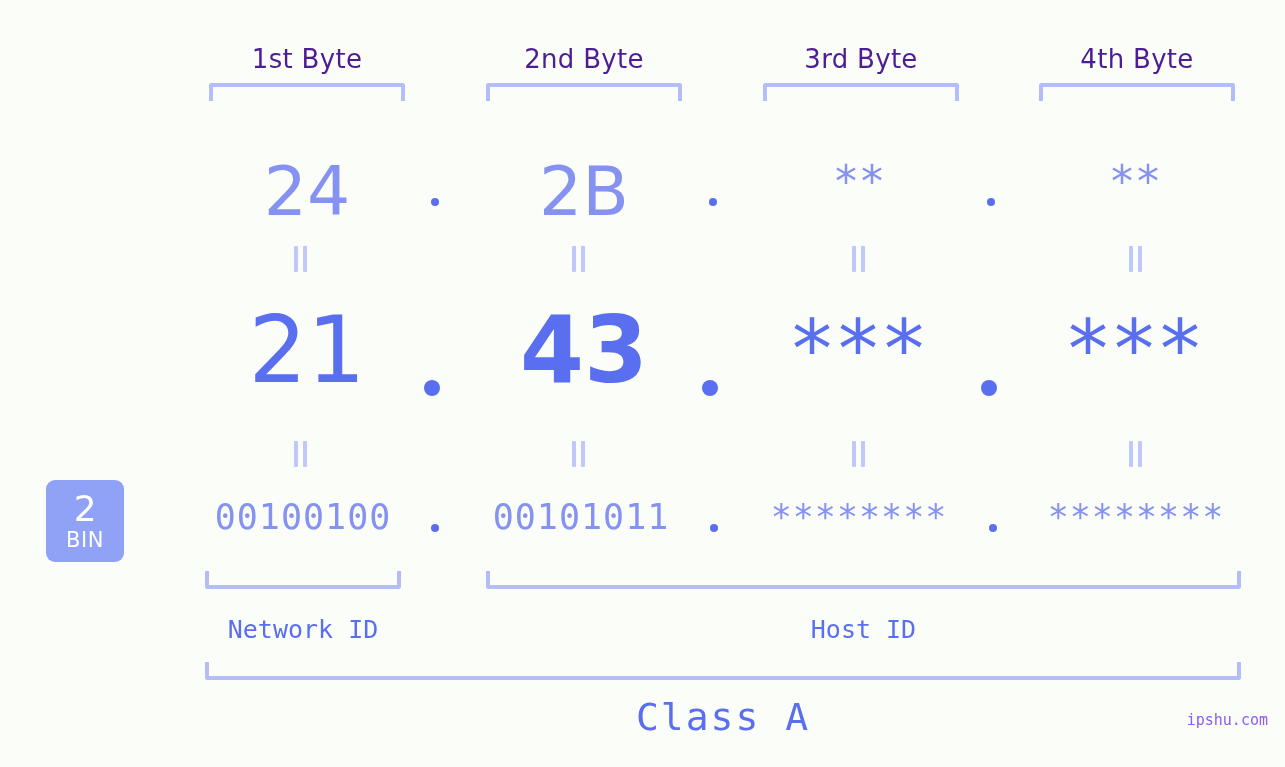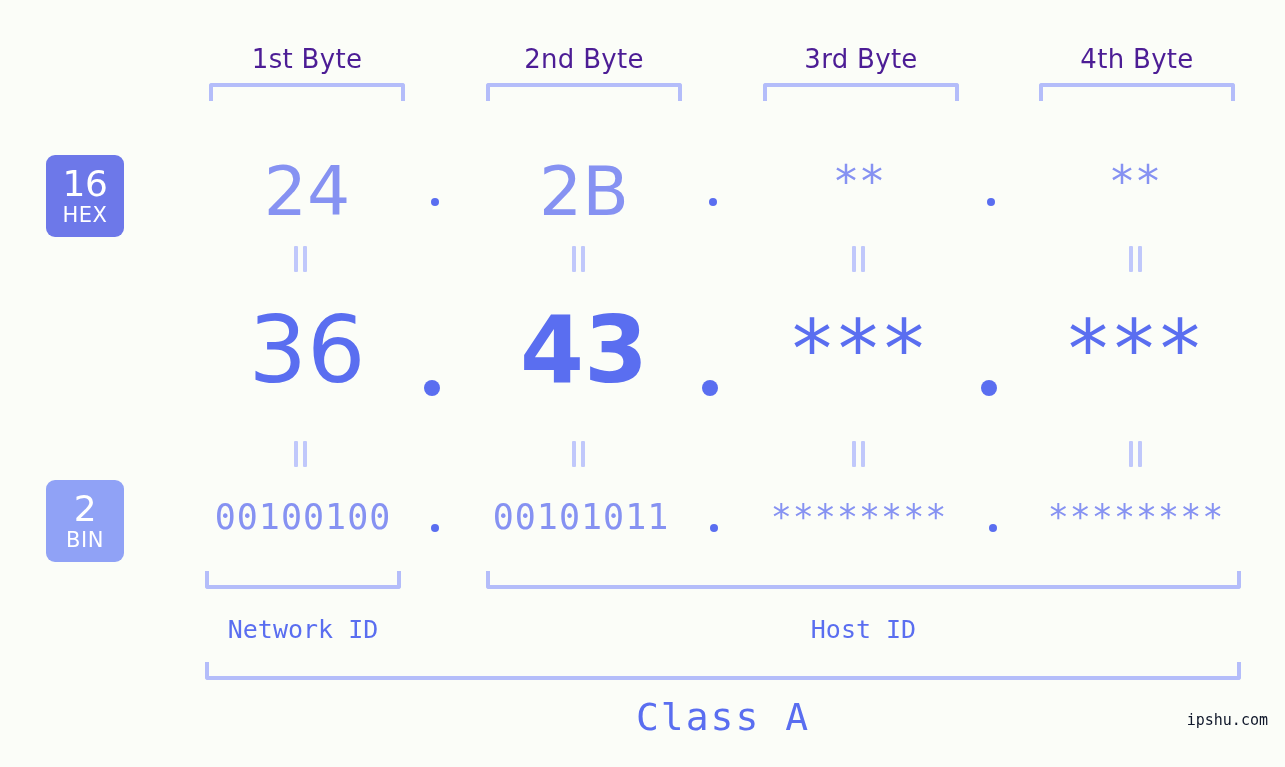--- a/index.html
+++ b/index.html
@@ -172,43 +172,39 @@
     letter-spacing: 2px;
   }
 
   
   .watermark {
     position: absolute;
     right: 17px;
     top: 711px;
     font-family: "DejaVu Sans Mono", monospace;
     font-size: 15px;
-    color: #0f172a;
+    color: #8b5cf6;
     letter-spacing: 0px;
   }
 </style>
 </head>
 <body>
 
 <div class="stage">
 
   <div class="byte-label" style="left:209px; width:196px;">1st Byte</div>
   <div class="byte-label" style="left:486px; width:196px;">2nd Byte</div>
   <div class="byte-label" style="left:763px; width:196px;">3rd Byte</div>
   <div class="byte-label" style="left:1039px; width:196px;">4th Byte</div>
 
   <div class="bracket-top" style="left:209px; top:83px; width:196px;"></div>
   <div class="bracket-top" style="left:486px; top:83px; width:196px;"></div>
   <div class="bracket-top" style="left:763px; top:83px; width:196px;"></div>
   <div class="bracket-top" style="left:1039px; top:83px; width:196px;"></div>
 
-  <div class="badge" id="badge-hex">
-    <div class="num">16</div>
-    <div class="nm">HEX</div>
-  </div>
   <div class="badge" id="badge-bin">
     <div class="num">2</div>
     <div class="nm">BIN</div>
   </div>
 
   <div class="row-hex">
     <div class="cell" style="left:209px; width:196px;">24</div>
     <div class="cell stars" style="left:763px; width:196px;">**</div>
     <div class="cell" style="left:486px; width:196px;">2B</div>
     <div class="cell stars" style="left:1039px; width:196px;">**</div>
@@ -229,21 +225,21 @@
   <div class="eq" style="left:851px; top:246px;">
     <span class="a"></span>
       <span class="b"></span>
   </div>
   <div class="eq" style="left:1128px; top:246px;">
     <span class="a"></span>
       <span class="b"></span>
   </div>
 
   <div class="row-dec">
-    <div class="cell" style="left:209px; width:196px;">36</div>
+    <div class="cell" style="left:209px; width:196px;">21</div>
     <div class="cell" style="left:486px; width:196px;font-weight:bold;">43</div>
     <div class="cell stars" style="left:763px; width:196px;">***</div>
     <div class="cell stars" style="left:1039px; width:196px;">***</div>
 
     <div class="dot dot-md" style="left:424px; top:380px;"></div>
     <div class="dot dot-md" style="left:702px; top:380px;"></div>
     <div class="dot dot-md" style="left:981px; top:380px;"></div>
   </div>
 
   <div class="eq" style="left:293px; top:441px;">

